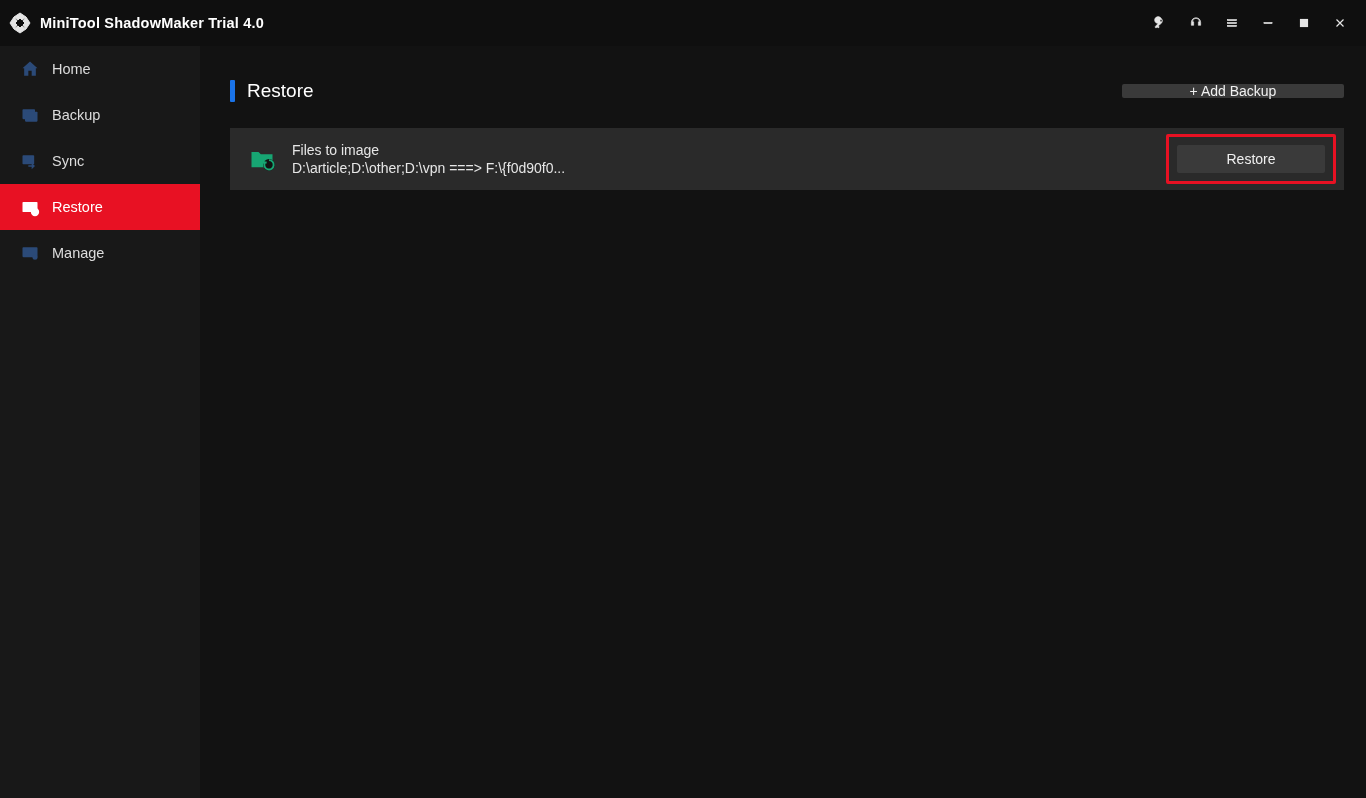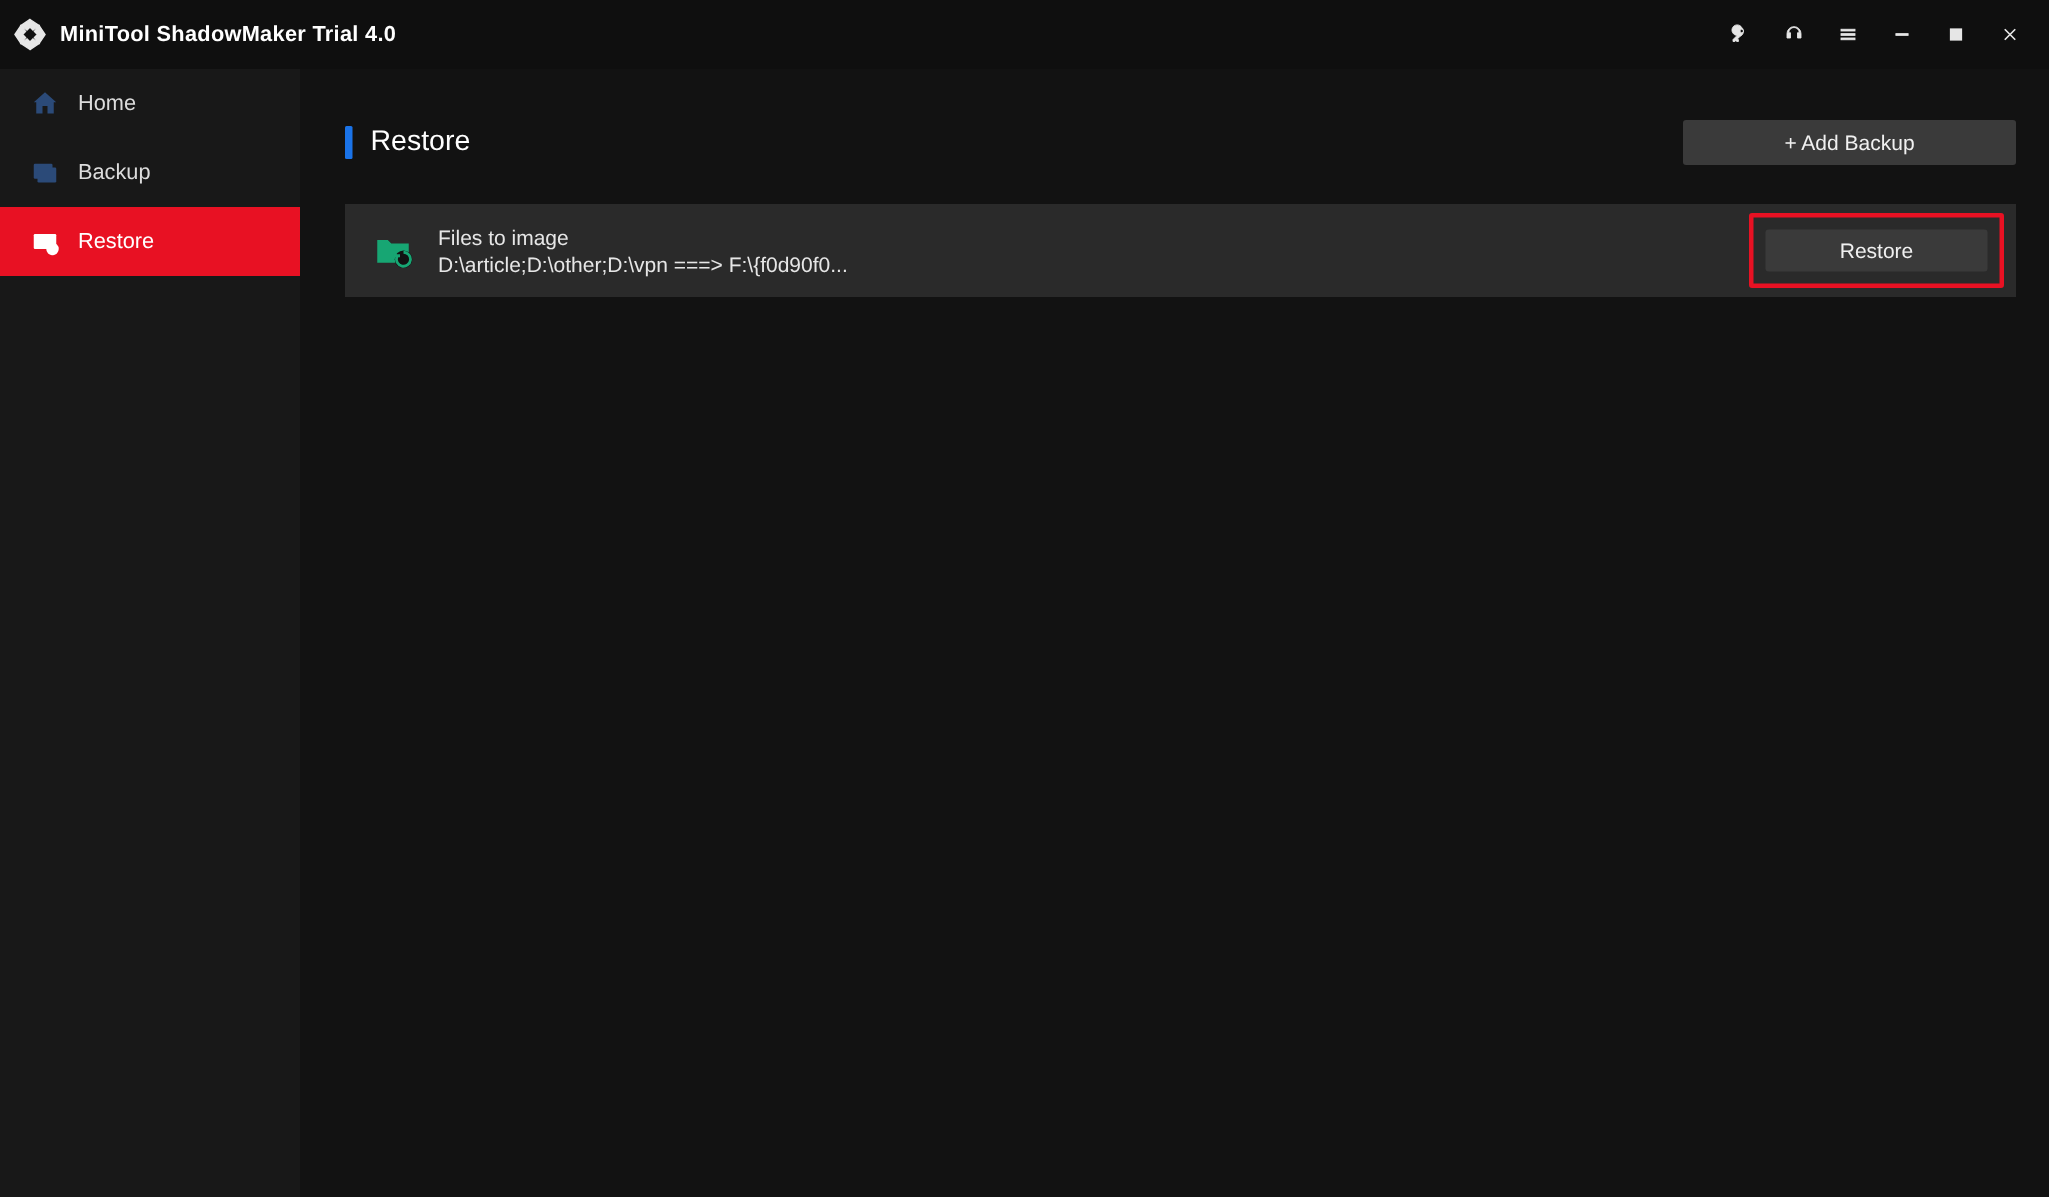--- a/index.html
+++ b/index.html
@@ -32,21 +32,21 @@
   .nav-item .label { font-size: 14.5px; }
   
 
   
   .main { flex: 1; background: #121212; padding: 34px 22px 22px 30px; display: flex; flex-direction: column; }
   .page-header { display: flex; align-items: center; margin-bottom: 26px; }
   .page-title { display: flex; align-items: center; }
   .page-title .accent { width: 5px; height: 22px; background: #1a73e8; margin-right: 12px; border-radius: 1px; }
   .page-title .text { font-size: 19px; color: #ffffff; font-weight: 400; }
   .page-header .grow { flex: 1; }
-  .btn-add-backup { height: 30px; min-width: 222px; background: #3a3a3a; color: #f0f0f0; border: none; font-size: 14px; display: flex; align-items: center; justify-content: center; cursor: pointer; border-radius: 2px; }
+  .btn-add-backup { height: 14px; min-width: 222px; background: #3a3a3a; color: #f0f0f0; border: none; font-size: 14px; display: flex; align-items: center; justify-content: center; cursor: pointer; border-radius: 2px; }
 
   
   .backup-row { display: flex; align-items: center; background: #2a2a2a; height: 62px; padding: 0 8px 0 16px; }
   .backup-icon { width: 32px; height: 32px; display: flex; align-items: center; justify-content: center; margin-right: 14px; }
   .backup-text { display: flex; flex-direction: column; justify-content: center; }
   .backup-text .line1 { font-size: 14px; color: #e6e6e6; margin-bottom: 2px; }
   .backup-text .line2 { font-size: 14px; color: #e6e6e6; }
   .backup-row .grow { flex: 1; }
   .restore-frame { border: 3px solid #e81123; padding: 8px 8px; border-radius: 2px; }
   .btn-restore { height: 28px; width: 148px; background: #3a3a3a; color: #f0f0f0; border: none; font-size: 14px; display: flex; align-items: center; justify-content: center; cursor: pointer; border-radius: 2px; }
@@ -125,31 +125,49 @@
         <div class="nav-item">
           <div class="icon-slot">
             <svg viewBox="0 0 24 24">
                 <rect x="3" y="5" width="15" height="12" rx="1"></rect>
                 <rect x="6" y="8" width="15" height="12" rx="1" fill="#1a3558"></rect>
               </svg>
           </div>
           <span class="label">Backup</span>
         </div>
 
+        <div class="nav-item">
+          <div class="icon-slot">
+            <svg viewBox="0 0 24 24">
+                <rect x="3" y="5" width="14" height="11" rx="1"></rect>
+                <path d="M14 14l4 4-4 4v-3h-4v-2h4z" fill="#2b4a78"></path>
+              </svg>
+          </div>
+          <span class="label">Sync</span>
+        </div>
 
         <div class="nav-item active">
           <div class="icon-slot">
             <svg viewBox="0 0 24 24">
                 <rect x="3" y="6" width="18" height="12" rx="1" fill="#ffffff"></rect>
                 <path d="M14 18a4 4 0 1 0 4-4" stroke="#ffffff" stroke-width="2" fill="none"></path>
               </svg>
           </div>
           <span class="label">Restore</span>
         </div>
 
+        <div class="nav-item">
+          <div class="icon-slot">
+            <svg viewBox="0 0 24 24">
+                <rect x="3" y="5" width="18" height="12" rx="1"></rect>
+                <circle cx="18" cy="17" r="3" fill="#2b4a78"></circle>
+              </svg>
+          </div>
+          <span class="label">Manage</span>
+        </div>
 
 
 
       </div>
 
       <div class="nav-spacer"></div>
 
     </div>
 
     <div class="main">

